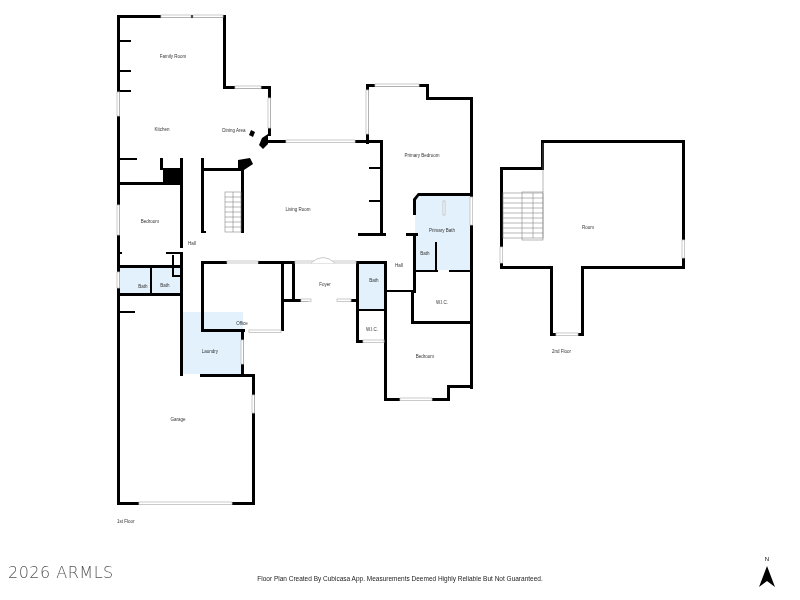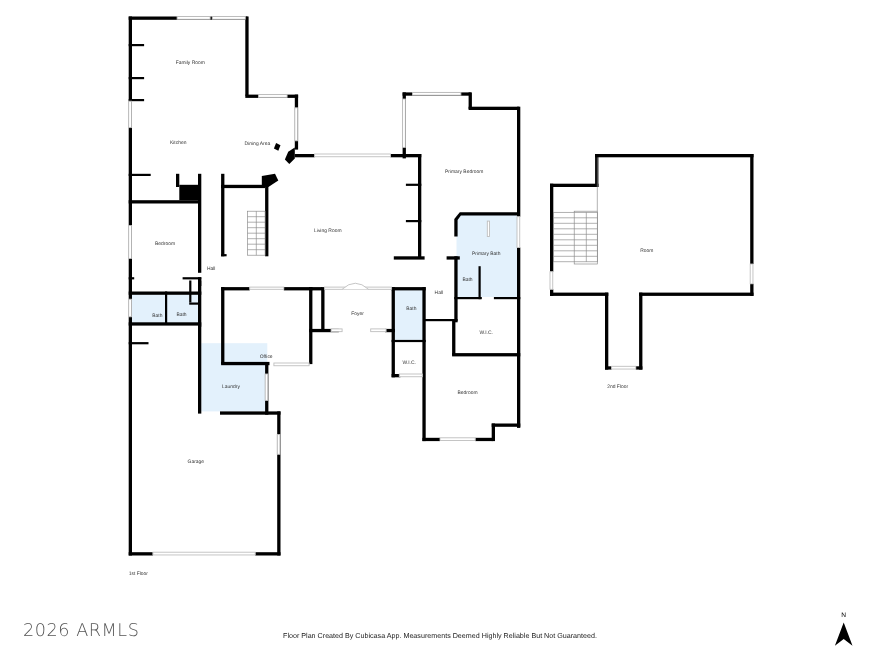--- a/index.html
+++ b/index.html
@@ -4,21 +4,21 @@
 <style>
   html, body { margin:0; padding:0; background:#ffffff; }
   body { width:800px; height:600px; position:relative; overflow:hidden; font-family:"Liberation Sans", sans-serif; }
   #plan { position:absolute; left:0; top:0; width:800px; height:600px; }
   .wall { fill:#000; }
   .win { fill:#fff; stroke:#bdbdbd; stroke-width:0.8; }
   .wet { fill:#e3f1fc; }
   .lbl { font-family:"Liberation Sans", sans-serif; font-size:4.5px; fill:#333; text-anchor:middle; }
   .floorlbl { font-family:"Liberation Sans", sans-serif; font-size:4.5px; fill:#333; }
   .stair { fill:none; stroke:#888; stroke-width:0.6; }
-  #copyright { position:absolute; left:21px; top:563px; font-family:"DejaVu Sans", sans-serif; font-size:16px; color:#555; letter-spacing:0.5px; font-weight:300; }
+  #copyright { position:absolute; left:8px; top:563px; font-family:"DejaVu Sans", sans-serif; font-size:16px; color:#555; letter-spacing:0.5px; font-weight:300; }
   #disclaimer { position:absolute; left:0; width:800px; top:575px; text-align:center; font-family:"Liberation Sans", sans-serif; font-size:6.5px; color:#222; }
   #north { position:absolute; left:756px; top:553px; width:24px; height:36px; }
 </style>
 </head>
 <body>
 
 <svg id="plan" viewBox="0 0 800 600" xmlns="http://www.w3.org/2000/svg">
 
   <g>
     <rect class="wet" x="119" y="268" width="31" height="26"></rect>

